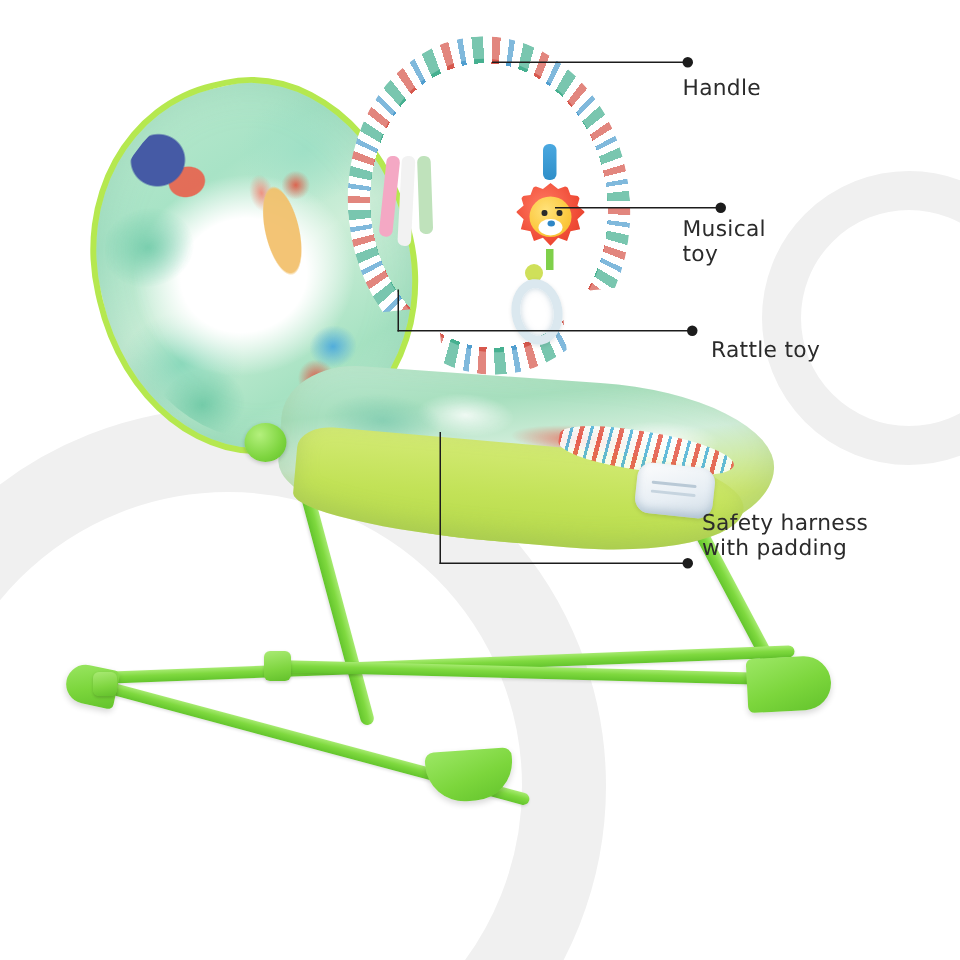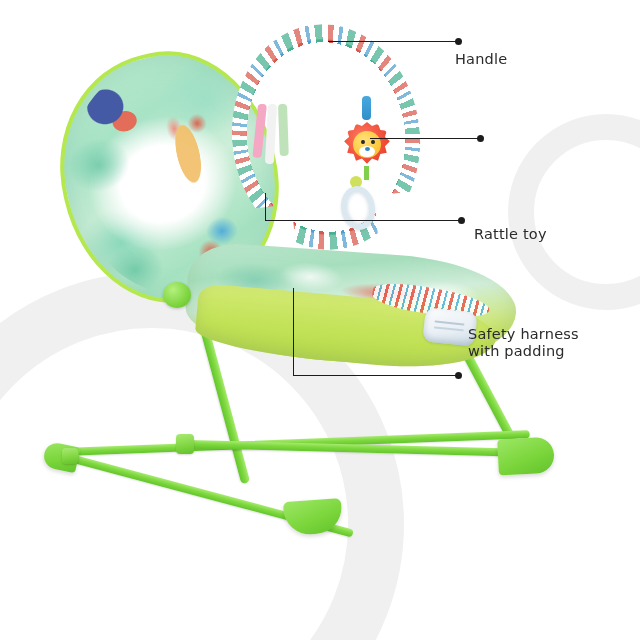--- a/index.html
+++ b/index.html
@@ -343,25 +343,27 @@
     <div class="rattle-knob"></div>
     <div class="rattle"></div>
   </div>
 
   <div class="leader h" style="left:328px; top:41px; width:130px;"></div>
   <div class="dot" style="left:455px; top:38px;"></div>
   <div class="callout-label" style="left:455px; top:51px;">Handle</div>
 
   <div class="leader h" style="left:370px; top:138px; width:110px;"></div>
   <div class="dot" style="left:477px; top:135px;"></div>
+  <div class="callout-label" style="left:455px; top:145px;">Musical
+toy</div>
 
   <div class="leader v" style="left:265px; top:193px; height:28px;"></div>
   <div class="leader h" style="left:265px; top:220px; width:196px;"></div>
   <div class="dot" style="left:458px; top:217px;"></div>
   <div class="callout-label" style="left:474px; top:226px;">Rattle toy</div>
 
   <div class="leader v" style="left:293px; top:288px; height:88px;"></div>
   <div class="leader h" style="left:293px; top:375px; width:165px;"></div>
   <div class="dot" style="left:455px; top:372px;"></div>
-  <div class="callout-label" style="left:468px; top:326px;">Safety harness
+  <div class="callout-label" style="left:468px; top:341px;">Safety harness
 with padding</div>
 
 </div>
 
 </body></html>

